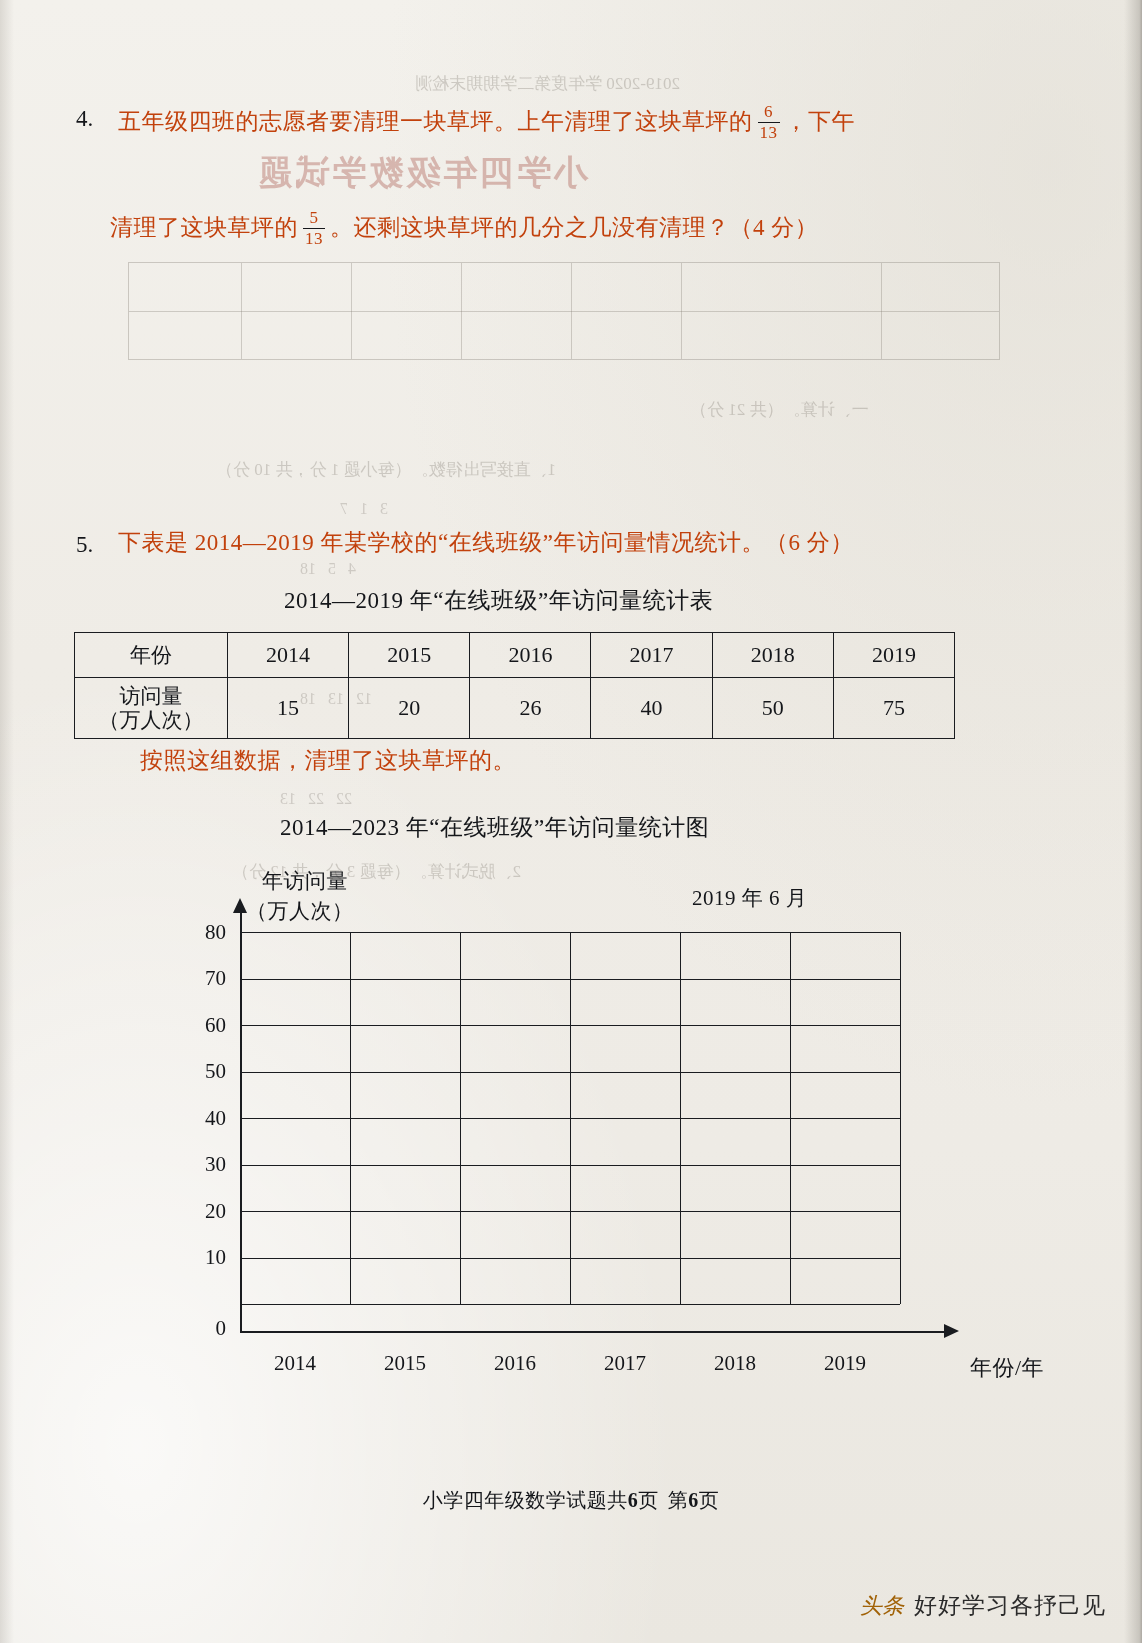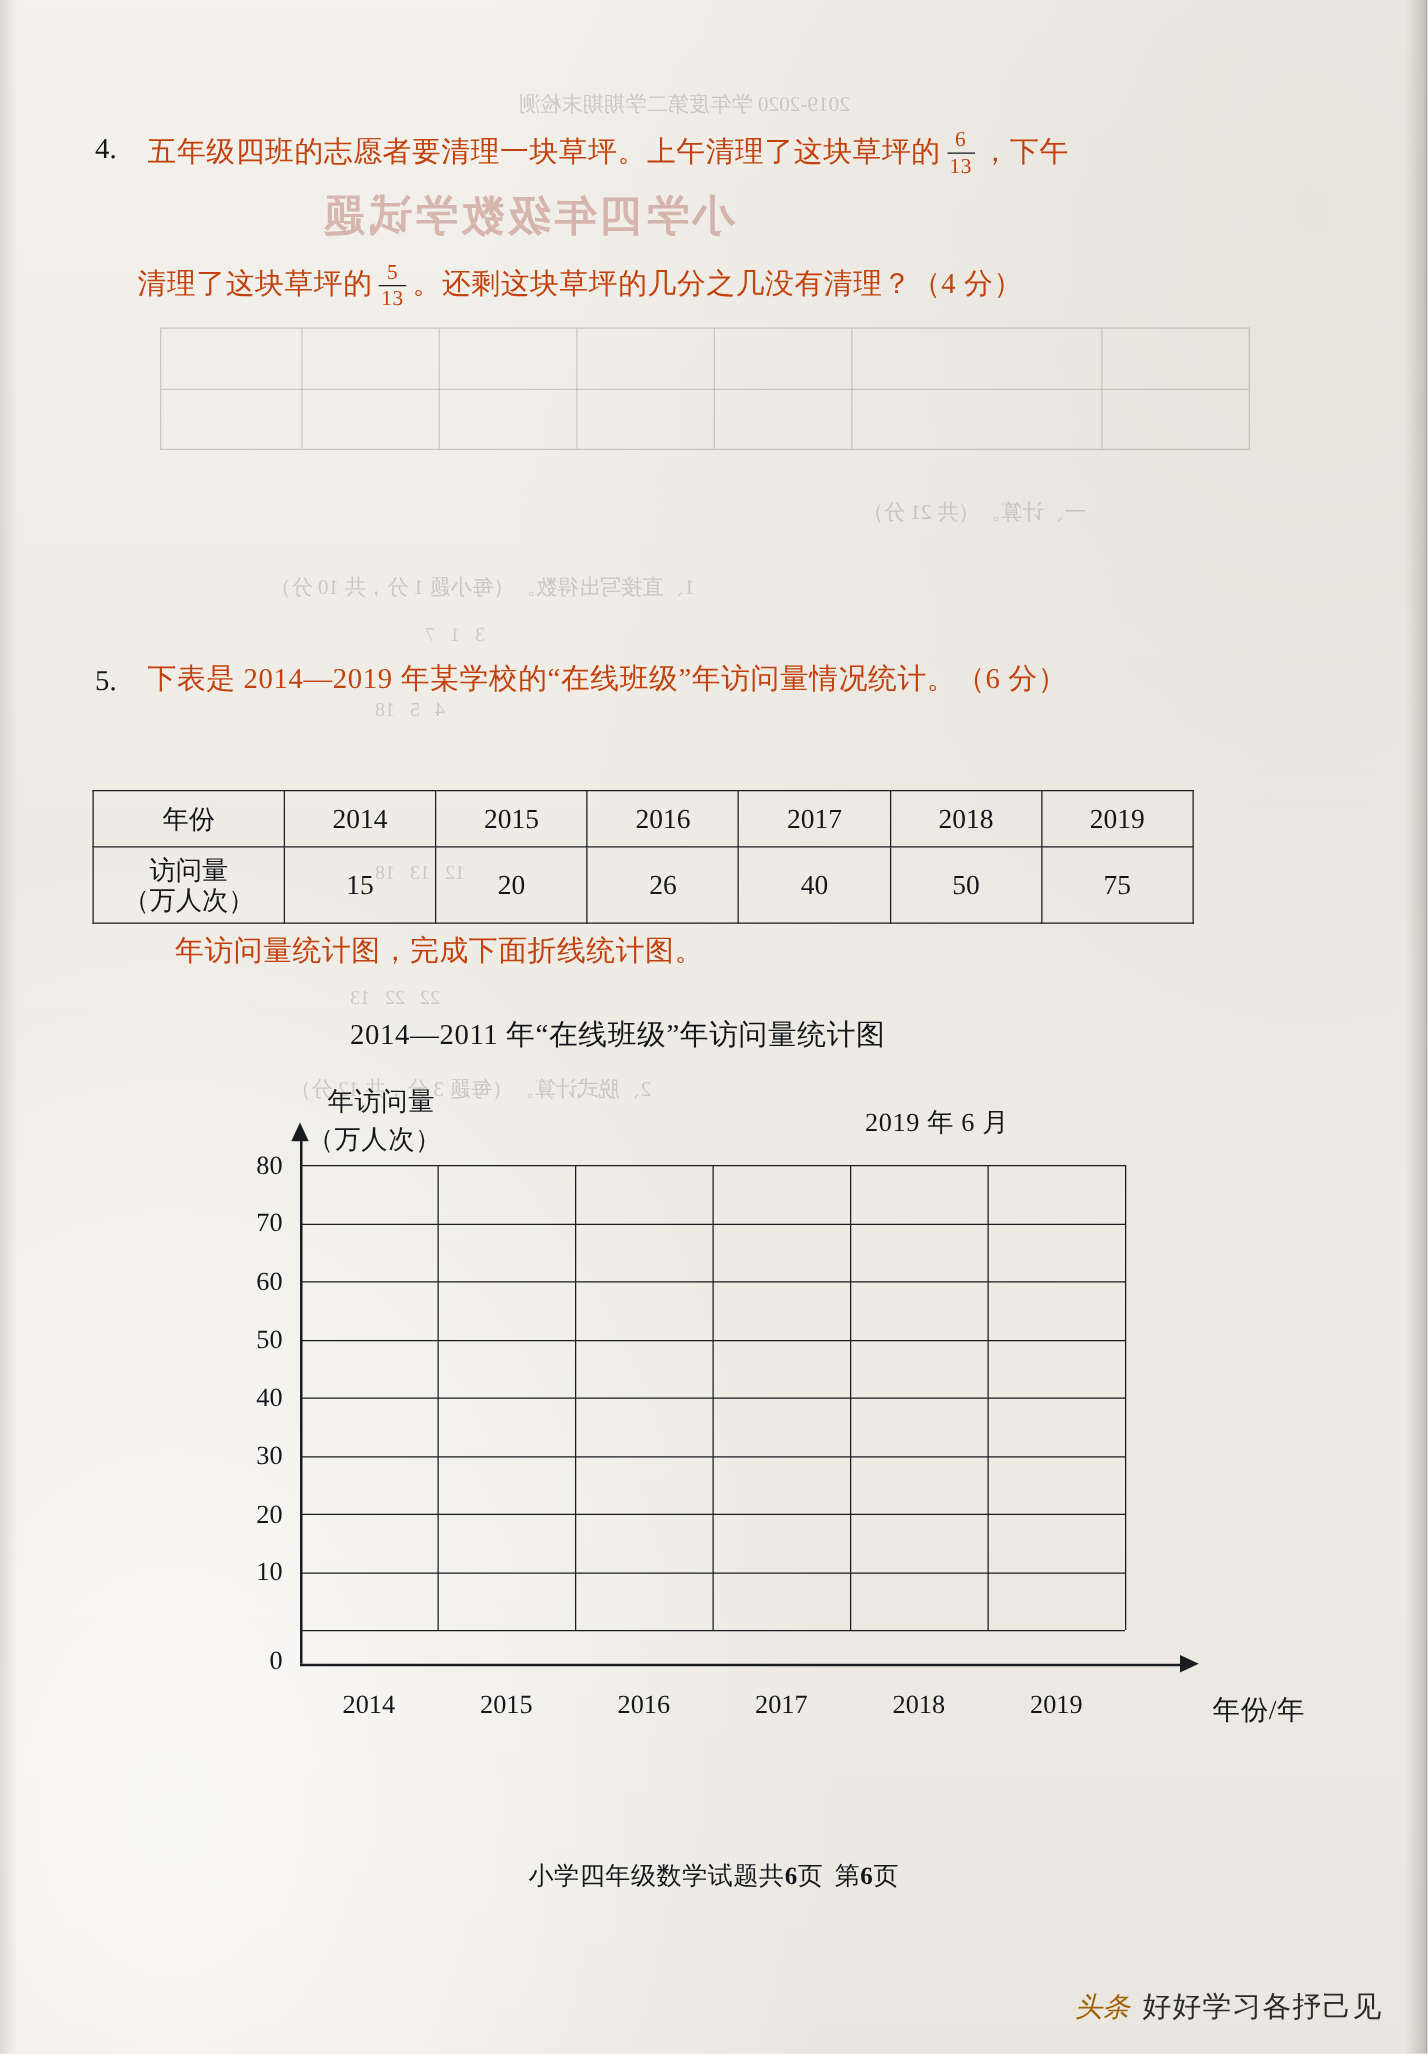--- a/index.html
+++ b/index.html
@@ -303,20 +303,21 @@
   <div class="q" style="left:118px; top:104px; width:950px;">
     <span>五年级四班的志愿者要清理一块草坪。上午清理了这块草坪的</span><span class="frac"><span class="num">6</span><span class="bar"></span><span class="den">13</span></span><span>，下午</span>
   </div>
   <div class="q" style="left:110px; top:210px; width:960px;">
     <span>清理了这块草坪的</span><span class="frac"><span class="num">5</span><span class="bar"></span><span class="den">13</span></span><span>。还剩这块草坪的几分之几没有清理？（4 分）</span>
   </div>
 
   <div class="qnum" style="left:76px; top:532px;">5.</div>
   <div class="q" style="left:118px; top:530px; width:960px;">下表是 2014—2019 年某学校的“在线班级”年访问量情况统计。（6 分）</div>
 
+  <div class="caption" style="left:284px; top:585px;">2014—2019 年“在线班级”年访问量统计表</div>
 
   <table class="stat-table">
     <tbody>
         <tr class="row1">
       <td class="head">年份</td>
       <td>2014</td>
       <td>2015</td>
       <td>2016</td>
       <td>2017</td>
       <td>2018</td>
@@ -330,22 +331,22 @@
       <td>15</td>
       <td>20</td>
       <td>26</td>
       <td>40</td>
       <td>50</td>
       <td>75</td>
     </tr>
   </tbody>
     </table>
 
-  <div class="q" style="left:140px; top:748px;">年访问量统计图，完成下面折线统计图。</div>
-  <div class="caption" style="left:280px; top:812px;">2014—2011 年“在线班级”年访问量统计图</div>
+  <div class="q" style="left:140px; top:748px;">按照这组数据，清理了这块草坪的。</div>
+  <div class="caption" style="left:280px; top:812px;">2014—2023 年“在线班级”年访问量统计图</div>
 
   <div class="chart-wrap">
     <div class="arrow-up"></div>
     <div class="axis-line-y"></div>
     <div class="axis-line-x"></div>
     <div class="arrow-right"></div>
 
     <div class="axis-title" style="left:82px; top:2px;">年访问量</div>
     <div class="axis-title" style="left:66px; top:32px;">（万人次）</div>
     <div class="chart-note" style="left:512px; top:18px;">2019 年 6 月</div>

